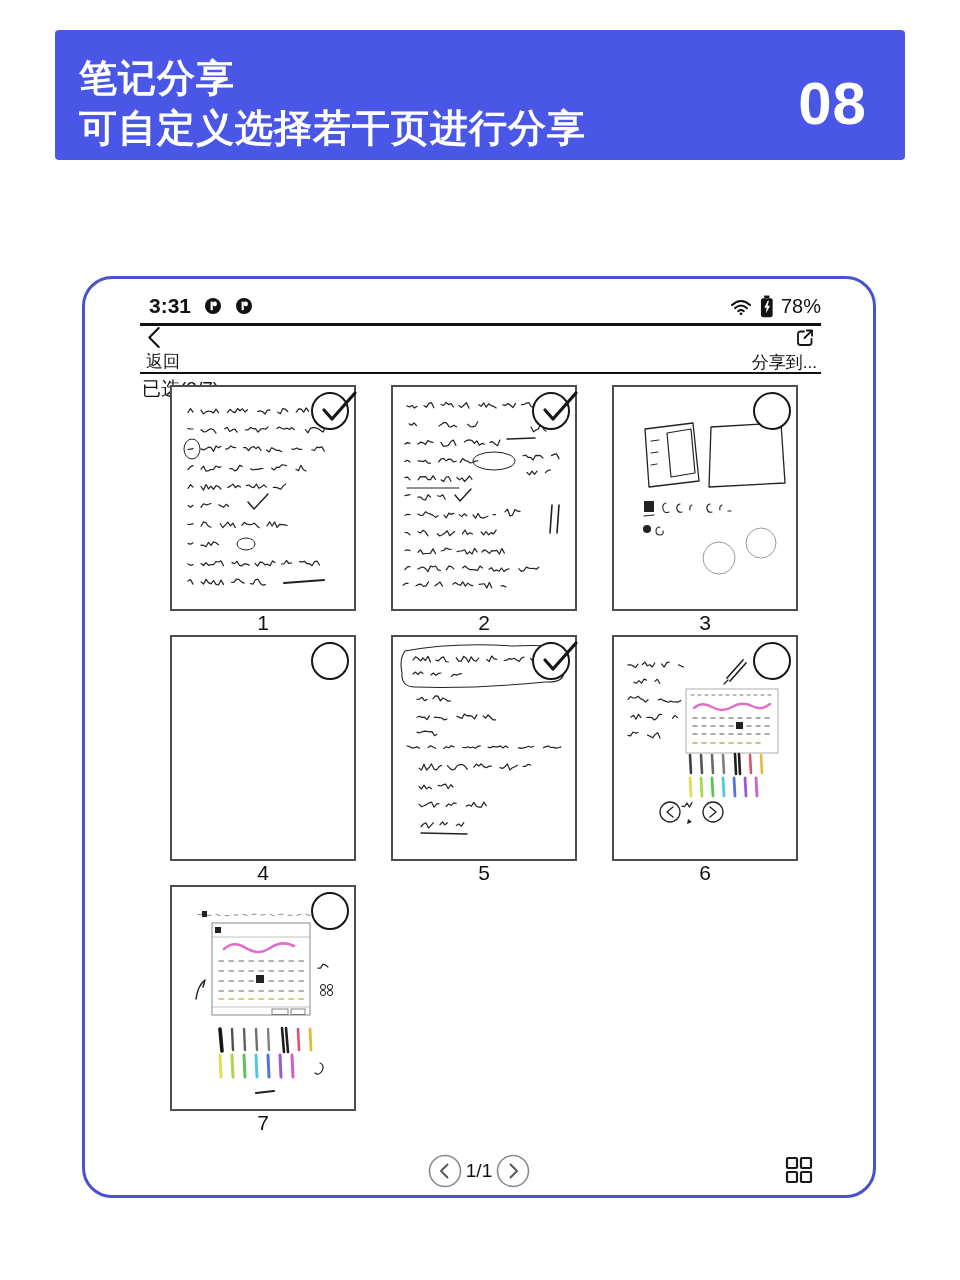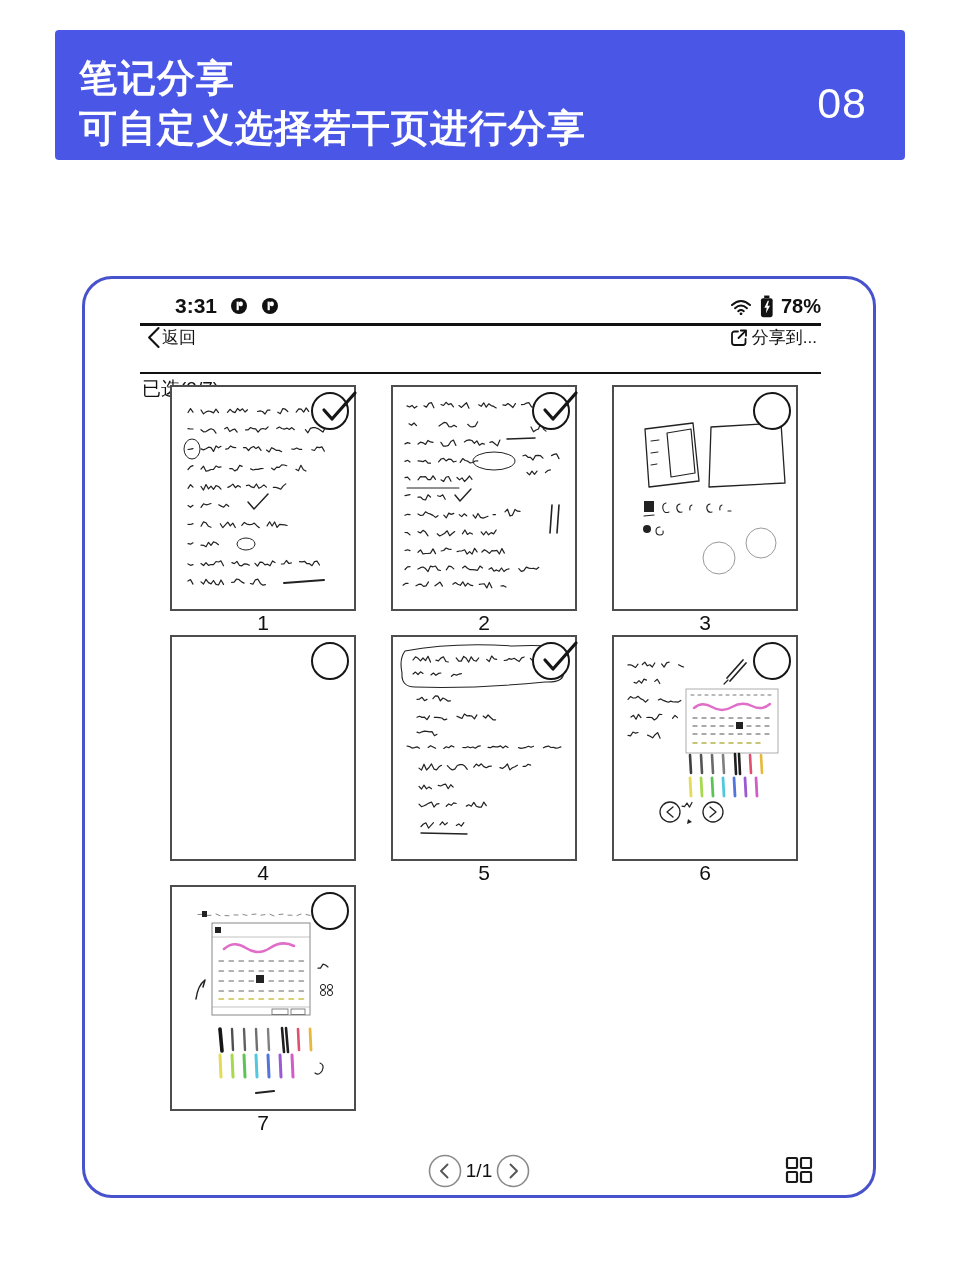--- a/index.html
+++ b/index.html
@@ -7,43 +7,43 @@
   html,body{ width:960px; height:1280px; background:#fff; overflow:hidden;
     font-family:"Liberation Sans", sans-serif; color:var(--ink); position:relative; }
   button{ background:none; border:none; padding:0; cursor:pointer; font-family:inherit; }
 
   
   .banner{ position:absolute; left:55px; top:30px; width:850px; height:130px;
     background:var(--accent); border-radius:4px; display:flex; align-items:center;
     justify-content:space-between; padding:16px 38px 0 24px; color:#fff; }
   .banner-title{ font-size:38px; font-weight:700; letter-spacing:1px; line-height:50px; }
   .banner-subtitle{ font-size:38px; font-weight:700; letter-spacing:1px; line-height:50px;text-align:right; }
-  .banner-badge{ font-size:43px; font-weight:400; letter-spacing:1px;text-align:right; }
+  .banner-badge{ font-size:60px; font-weight:700; letter-spacing:1px;text-align:right; }
 
   
   .frame{ position:absolute; left:82px; top:276px; width:794px; height:922px;
     border:3px solid var(--frame); border-radius:30px; background:#fff; }
 
-  .statusbar{ position:absolute; left:66px; right:52px; top:12px; height:30px;
+  .statusbar{ position:absolute; left:40px; right:52px; top:12px; height:30px;
     display:flex; align-items:center; justify-content:space-between; }
   .sb-left{ display:flex; align-items:center; gap:13px; padding-left:24px; }
   .sb-time{ font-size:21px; font-weight:700; }
   .sb-ico{ display:inline-flex; width:18px; height:18px; }
   .sb-right{ display:flex; align-items:center; gap:7px; }
-  .sb-batt{ font-size:20px; font-weight:700; }
+  .sb-batt{ font-size:20px; font-weight:400; }
 
   .divider{ position:absolute; left:55px; right:52px; background:#111; }
   .d1{ top:44px; height:2.5px; }
   .d2{ top:93px; height:2px; }
 
   .toolbar{ position:absolute; left:55px; right:52px; top:47px; height:44px;
     display:flex; align-items:flex-start; justify-content:space-between; }
-  .tool{ display:flex; flex-direction:row; align-items:center; gap:1px; }
+  .tool{ display:flex; flex-direction:column; align-items:center; gap:1px; }
   .tool.back{ align-items:flex-start; padding-left:6px; }
-  .tool.share{ align-items:flex-start; padding-right:4px; }
+  .tool.share{ align-items:flex-end; padding-right:4px; }
   .tool-label{ font-size:17px; color:#111; }
 
   .sel-status{ position:absolute; left:57px; top:97px; font-size:19px; }
 
   
   .grid{ position:absolute; left:85px; top:106px; width:628px;
     display:grid; grid-template-columns:repeat(3,186px); column-gap:35px; }
   .thumb{ width:186px; }
   .page{ position:relative; width:186px; height:226px; background:#fff;
     border:2px solid #4d4d4d; }

